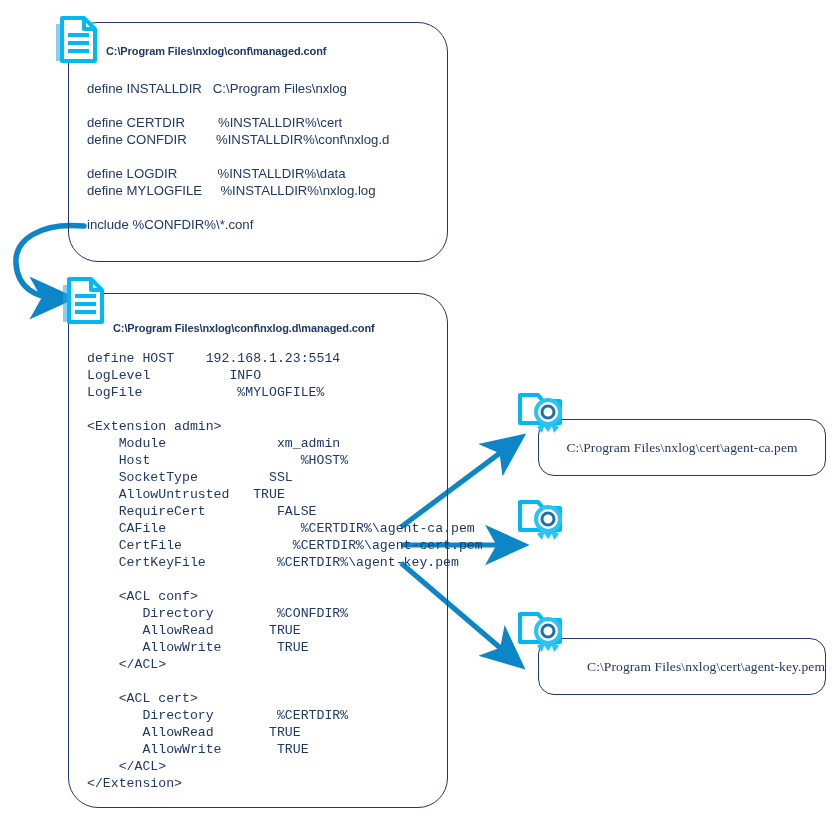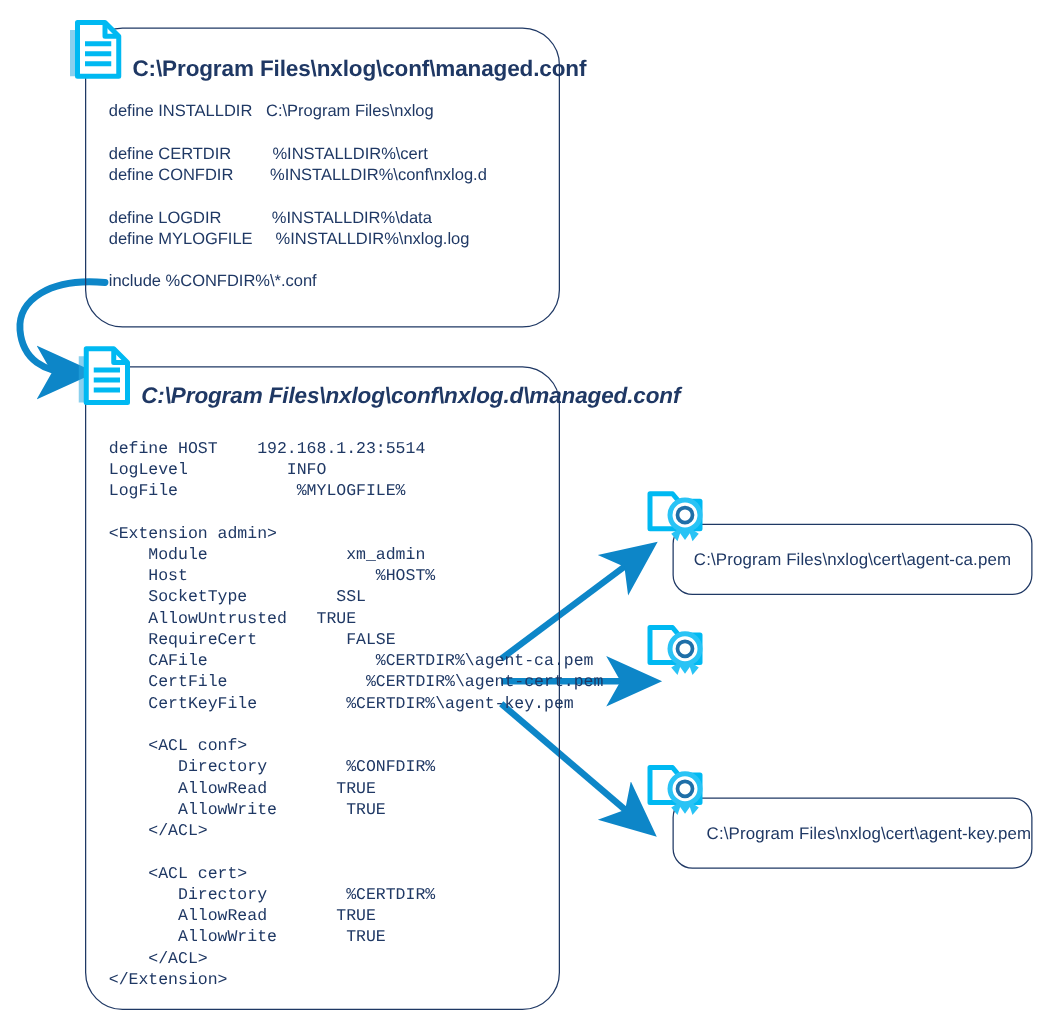--- a/index.html
+++ b/index.html
@@ -44,33 +44,34 @@
   }
   #cert-panel-ca   { left: 538px; top: 419px; width: 288px; height: 57px; }
   #cert-panel-cert { left: 538px; top: 526px; width: 288px; height: 57px; }
   #cert-panel-key  { left: 538px; top: 638px; width: 288px; height: 57px; justify-content: flex-end; }
 
   .cert-label {
     color: #1f3864;
     font-size: 13.5px;
     letter-spacing: 0.1px;
     white-space: nowrap;
+    font-family: Liberation Serif, serif;
   }
 
   
   .panel-title {
     position: absolute;
     color: #1f3864;
     font-weight: bold;
-    font-size: 18px;
+    font-size: 11px;
     letter-spacing: -0.1px;
     white-space: nowrap;
   }
   #title-managed-conf { left: 106px; top: 45px; }
-  #title-nxlogd-conf  { left: 113px; top: 306px; font-style: italic; }
+  #title-nxlogd-conf  { left: 113px; top: 322px; }
 
   
   .conf-body {
     position: absolute;
     color: #1f3864;
     font-size: 13.2px;
     line-height: 17px;
     white-space: pre;
   }
   #body-managed-conf { left: 87px; top: 80px; }

